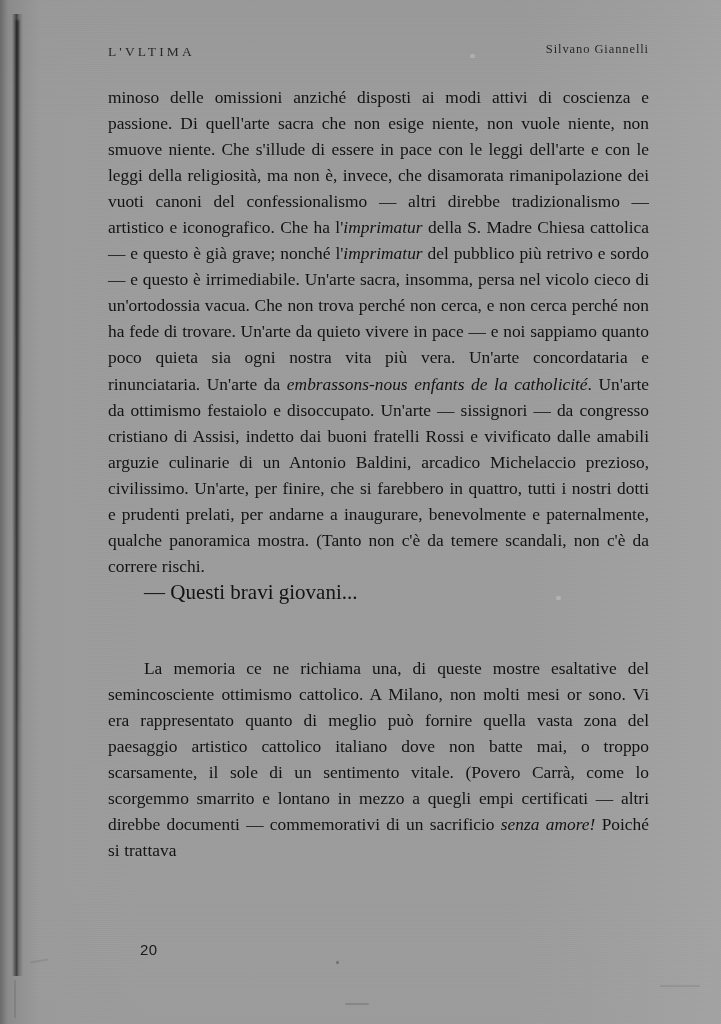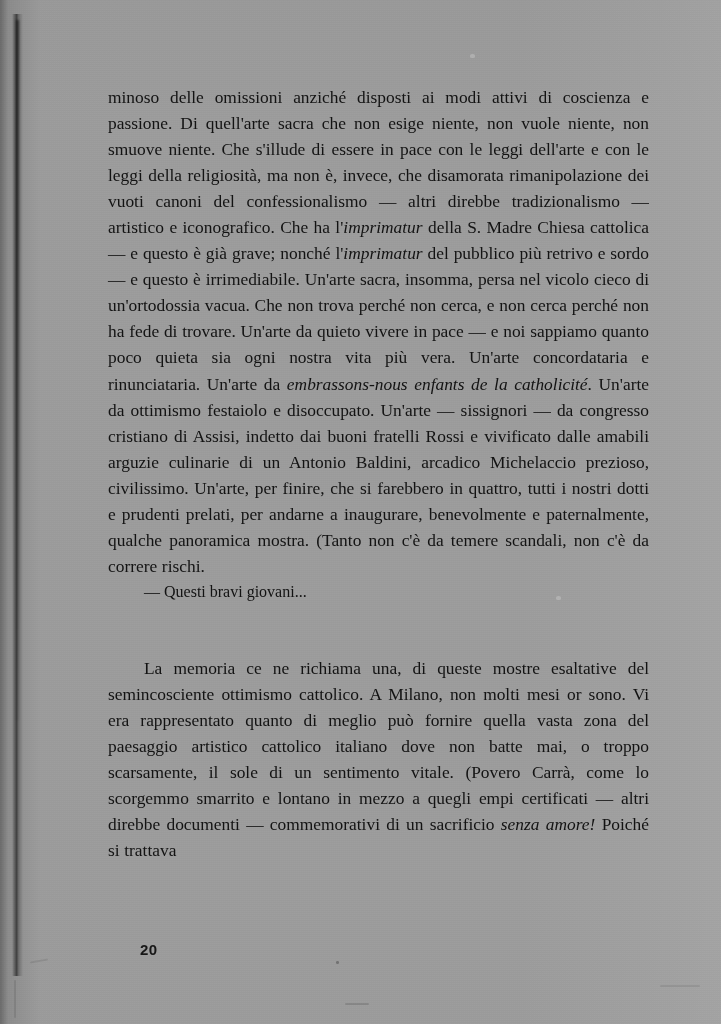--- a/index.html
+++ b/index.html
@@ -151,39 +151,39 @@
 
   .dialogue-block {
     margin-top: 0;
   }
 
   .dialogue {
     margin: 0;
     padding-left: 36px;
     text-align: justify;
     text-align-last: left;
-    font-size: 16px;
+    font-size: 21px;
     line-height: 26.05px;
     color: #131313;
   }
 
   .para-gap {
     height: 50px;
   }
 
   .indent-first {
     text-indent: 36px;
   }
 
   .page-number {
     position: absolute;
     left: 140px;
     top: 941px;
     font-size: 15px;
-    font-weight: bold;
+    font-weight: normal;
     color: #171717;
     letter-spacing: 0.5px;
     font-family: "Liberation Sans", sans-serif;
   }
 
   
   .speckle {
     position: absolute;
     background: rgba(40,40,40,0.35);
     pointer-events: none;
@@ -211,20 +211,24 @@
 
   <div class="speckle-light" style="left:470px; top:54px; width:5px; height:4px;"></div>
   <div class="speckle-light" style="left:556px; top:596px; width:5px; height:4px;"></div>
   <div class="speckle" style="left:345px; top:1003px; width:24px; height:2px; border-radius:1px; opacity:0.5;"></div>
   <div class="speckle" style="left:30px; top:960px; width:18px; height:2px; border-radius:1px; opacity:0.35; transform:rotate(-10deg);"></div>
   <div class="speckle" style="left:14px; top:980px; width:2px; height:38px; border-radius:1px; opacity:0.40;"></div>
   <div class="speckle" style="left:660px; top:985px; width:40px; height:2px; border-radius:1px; opacity:0.30;"></div>
 
   <div class="content">
 
+    <div class="running-head">
+      <div class="running-head-left">L'VLTIMA</div>
+      <div class="running-head-right">Silvano Giannelli</div>
+    </div>
 
     <div class="body-block">
 
       <p class="para"><span>minoso delle omissioni anziché disposti ai modi attivi di coscienza e passione. Di quell'arte sacra che non esige niente, non vuole niente, non smuove niente. Che s'illude di essere in pace con le leggi dell'arte e con le leggi della religiosità, ma non è, invece, che disamorata rimanipolazione dei vuoti canoni del confessionalismo — altri direbbe tradizionalismo — artistico e iconografico. Che ha l'</span><i>imprimatur</i><span> della S. Madre Chiesa cattolica — e questo è già grave; nonché l'</span><i>imprimatur</i><span> del pubblico più retrivo e sordo — e questo è irrimediabile. Un'arte sacra, insomma, persa nel vicolo cieco di un'ortodossia vacua. Che non trova perché non cerca, e non cerca perché non ha fede di trovare. Un'arte da quieto vivere in pace — e noi sappiamo quanto poco quieta sia ogni nostra vita più vera. Un'arte concordataria e rinunciataria. Un'arte da </span><i>embrassons-nous enfants de la catholicité</i><span>. Un'arte da ottimismo festaiolo e disoccupato. Un'arte — sissignori — da congresso cristiano di Assisi, indetto dai buoni fratelli Rossi e vivificato dalle amabili arguzie culinarie di un Antonio Baldini, arcadico Michelaccio prezioso, civilissimo. Un'arte, per finire, che si farebbero in quattro, tutti i nostri dotti e prudenti prelati, per andarne a inaugurare, benevolmente e paternalmente, qualche panoramica mostra. (Tanto non c'è da temere scandali, non c'è da correre rischi.</span></p>
 
       <div class="dialogue-block">
         <p class="dialogue">— Questi bravi giovani...</p>
       </div>
 
       <div class="para-gap"></div>

